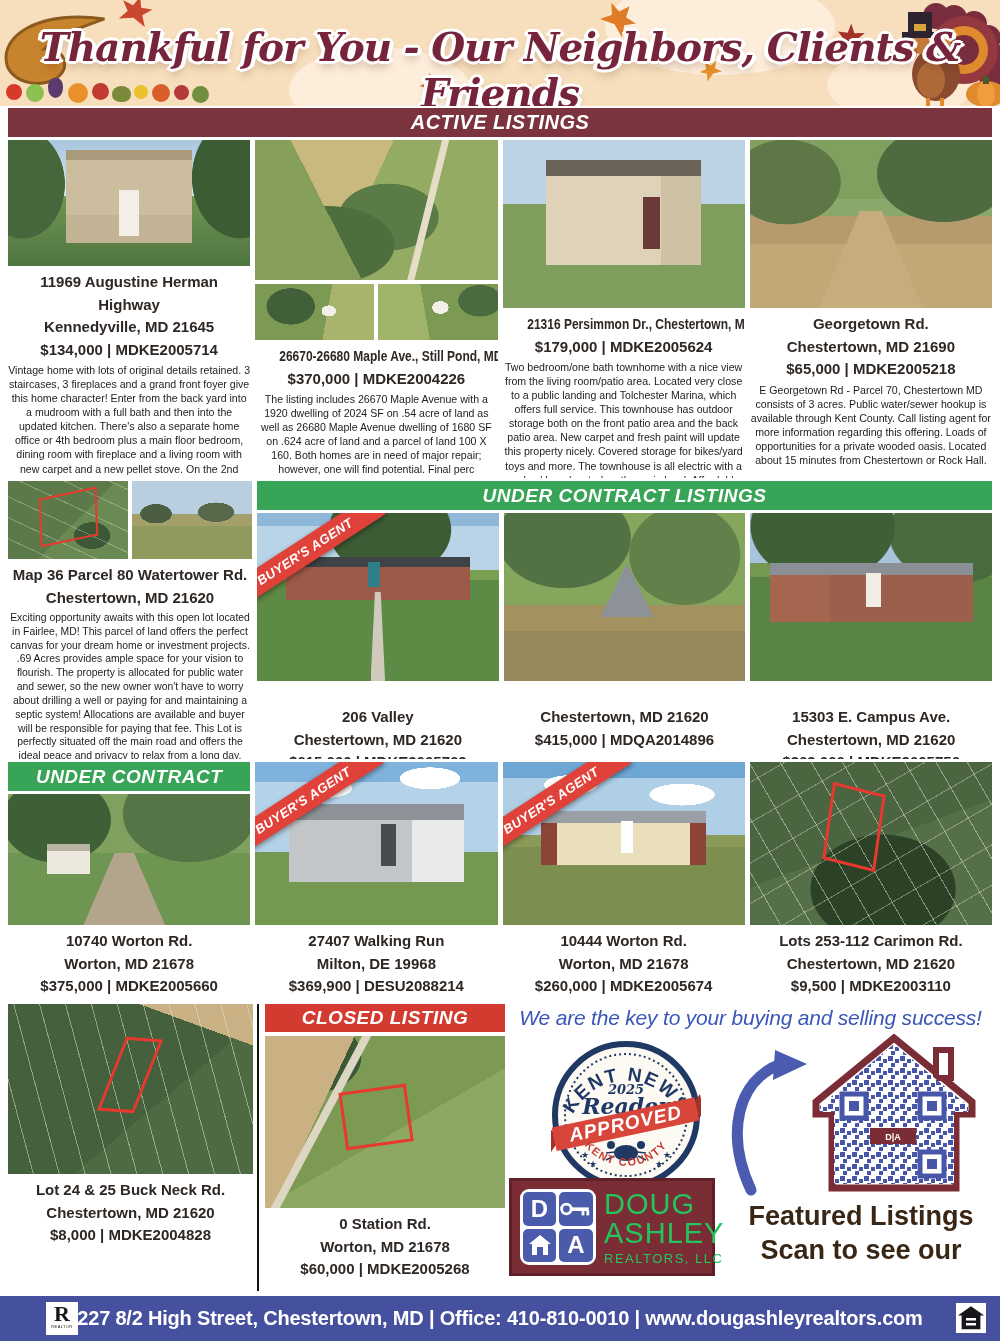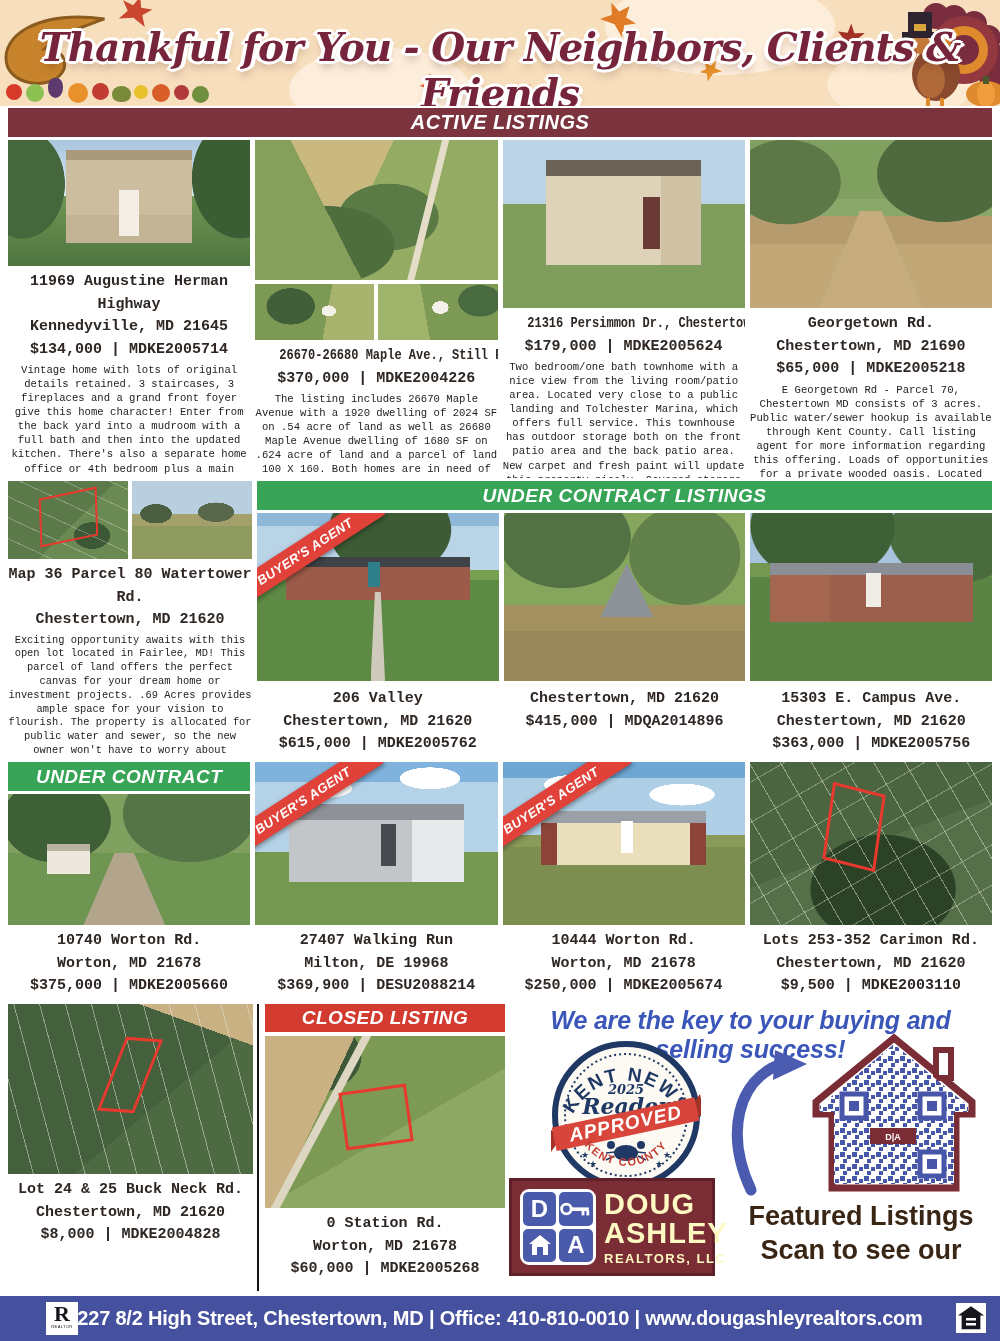--- a/index.html
+++ b/index.html
@@ -29,21 +29,21 @@
   .banner{position:absolute;color:#fff;font-weight:bold;font-style:italic;
     text-align:center;letter-spacing:.5px;}
   .banner-active{left:8px;top:108px;width:984px;height:29px;line-height:29px;font-size:20px;background:#7b333e;}
   .banner-green{background:#38a457;height:29px;line-height:29px;font-size:19px;}
   .banner-red{background:#d43b30;height:28px;line-height:28px;font-size:19px;}
 
   
   .lh{font-weight:bold;font-size:15.5px;line-height:1.45;color:#2e2723;text-align:center;}
   .lh.condense{white-space:nowrap;transform:scaleX(.8);transform-origin:50% 50%;}
   .ld{margin:2px 0 0;font-size:10.6px;line-height:1.33;color:#1f1c1a;text-align:center;}
-  .cap{text-align:center;margin-top:5px;font-family:Liberation Mono, monospace;}
+  .cap{text-align:center;margin-top:5px;}
   .cap .lh{font-size:15px;line-height:1.5;}
 
   
   .row{position:absolute;left:8px;width:984px;}
   .row1{top:140px;height:338px;display:grid;grid-template-columns:repeat(4,1fr);gap:5px;}
   .row2{top:481px;height:278px;display:grid;grid-template-columns:244px 1fr;gap:5px;}
   .row3{top:762px;height:236px;display:grid;grid-template-columns:repeat(4,1fr);gap:5px;}
   .row4{top:1004px;height:287px;display:grid;grid-template-columns:245px 248px 1fr;gap:4px;}
   .col{overflow:hidden;}
   .uc-right .uc-photos{display:grid;grid-template-columns:repeat(3,1fr);gap:5px;margin-top:3px;}
@@ -159,31 +159,31 @@
   .p-station .parcel{left:32%;top:30%;width:26%;height:30%;border:3px solid #e8392e;transform:rotate(-8deg);}
 
   .ribbon{position:absolute;top:26px;left:-40px;width:176px;transform:rotate(-33deg);
     background:#e0423a;color:#fff;font-style:italic;font-weight:bold;font-size:13px;
     text-align:center;padding:5px 0;letter-spacing:.4px;box-shadow:0 2px 5px rgba(0,0,0,.4);}
 
   
   .divider-col{border-left:2px solid #141414;padding-left:6px;}
   .promo{position:relative;}
   .tagline{position:absolute;left:0;top:2px;width:100%;text-align:center;
-    font-style:italic;font-weight:bold;font-size:25px;color:#3a56b8;letter-spacing:-.2px;}
+    font-style:italic;font-weight:normal;font-size:21px;color:#3a56b8;letter-spacing:-.2px;}
   .badge{position:absolute;left:42px;top:36px;}
   .arrow{position:absolute;left:220px;top:44px;}
   .qr{position:absolute;right:8px;top:28px;}
   .da-logo{position:absolute;left:0;top:174px;width:206px;height:98px;background:#7b2d35;
     border:3px solid #5f2029;box-sizing:border-box;display:flex;align-items:center;gap:8px;padding:8px;}
   .da-grid{width:76px;height:76px;background:#fff;border:3px solid #fff;border-radius:9px;
     display:grid;grid-template-columns:1fr 1fr;grid-template-rows:1fr 1fr;gap:3px;box-sizing:border-box;flex:0 0 auto;}
   .da-cell{background:#4a5bab;border-radius:5px;display:flex;align-items:center;justify-content:center;
     color:#fff;font-weight:bold;font-size:24px;}
-  .da-text{color:#fef9c3;font-weight:bold;line-height:1;}
+  .da-text{color:#22c55e;font-weight:normal;line-height:1;}
   .da-text .n1,.da-text .n2{font-size:29px;letter-spacing:1px;}
   .da-text .n3{font-size:13px;letter-spacing:1.5px;margin-top:4px;}
   .scan{position:absolute;left:214px;top:196px;width:276px;text-align:center;
     font-weight:bold;font-size:27px;line-height:1.25;color:#3a2614;}
 
   
   .footer{position:absolute;left:0;top:1296px;width:1000px;height:45px;background:#45509e;
     display:flex;align-items:center;justify-content:center;}
   .footer-text{color:#fff;font-weight:bold;font-size:20px;letter-spacing:-.2px;}
   .f-realtor{position:absolute;left:46px;top:6px;width:32px;height:33px;background:#fff;
@@ -340,21 +340,21 @@
           <div class="ribbon">BUYER'S AGENT</div>
         </div>
         <div class="photo p-rosin">
             <div class="bldg"></div>
           </div>
         <div class="photo p-campus">
             <div class="bldg"></div>
             <div class="door"></div>
           </div>
       </div>
-      <div class="uc-photos" style="margin-top:2px;">
+      <div class="uc-photos" style="margin-top:20px;">
         <div class="cap">
           <div class="lh">206 Valley</div>
           <div class="lh">Chestertown, MD 21620</div>
           <div class="lh">$615,000 | MDKE2005762</div>
         </div>
         <div class="cap">
           <div class="lh">Chestertown, MD 21620</div>
           <div class="lh">$415,000 | MDQA2014896</div>
         </div>
         <div class="cap">
@@ -393,29 +393,29 @@
     </div>
     <div class="col">
       <div class="photo p-w10444">
         <div class="bldg"></div>
           <div class="door"></div>
         <div class="ribbon">BUYER'S AGENT</div>
       </div>
       <div class="cap">
         <div class="lh">10444 Worton Rd.</div>
         <div class="lh">Worton, MD 21678</div>
-        <div class="lh">$250,000 | MDKE2005674</div>
+        <div class="lh">$260,000 | MDKE2005674</div>
       </div>
     </div>
     <div class="col">
       <div class="photo p-carimon">
           <div class="parcel"></div>
         </div>
       <div class="cap">
-        <div class="lh">Lots 253-352 Carimon Rd.</div>
+        <div class="lh">Lots 253-112 Carimon Rd.</div>
         <div class="lh">Chestertown, MD 21620</div>
         <div class="lh">$9,500 | MDKE2003110</div>
       </div>
     </div>
   </div>
 
   <div class="row row4">
     <div class="col">
       <div class="photo p-buck">
           <div class="parcel"></div>

